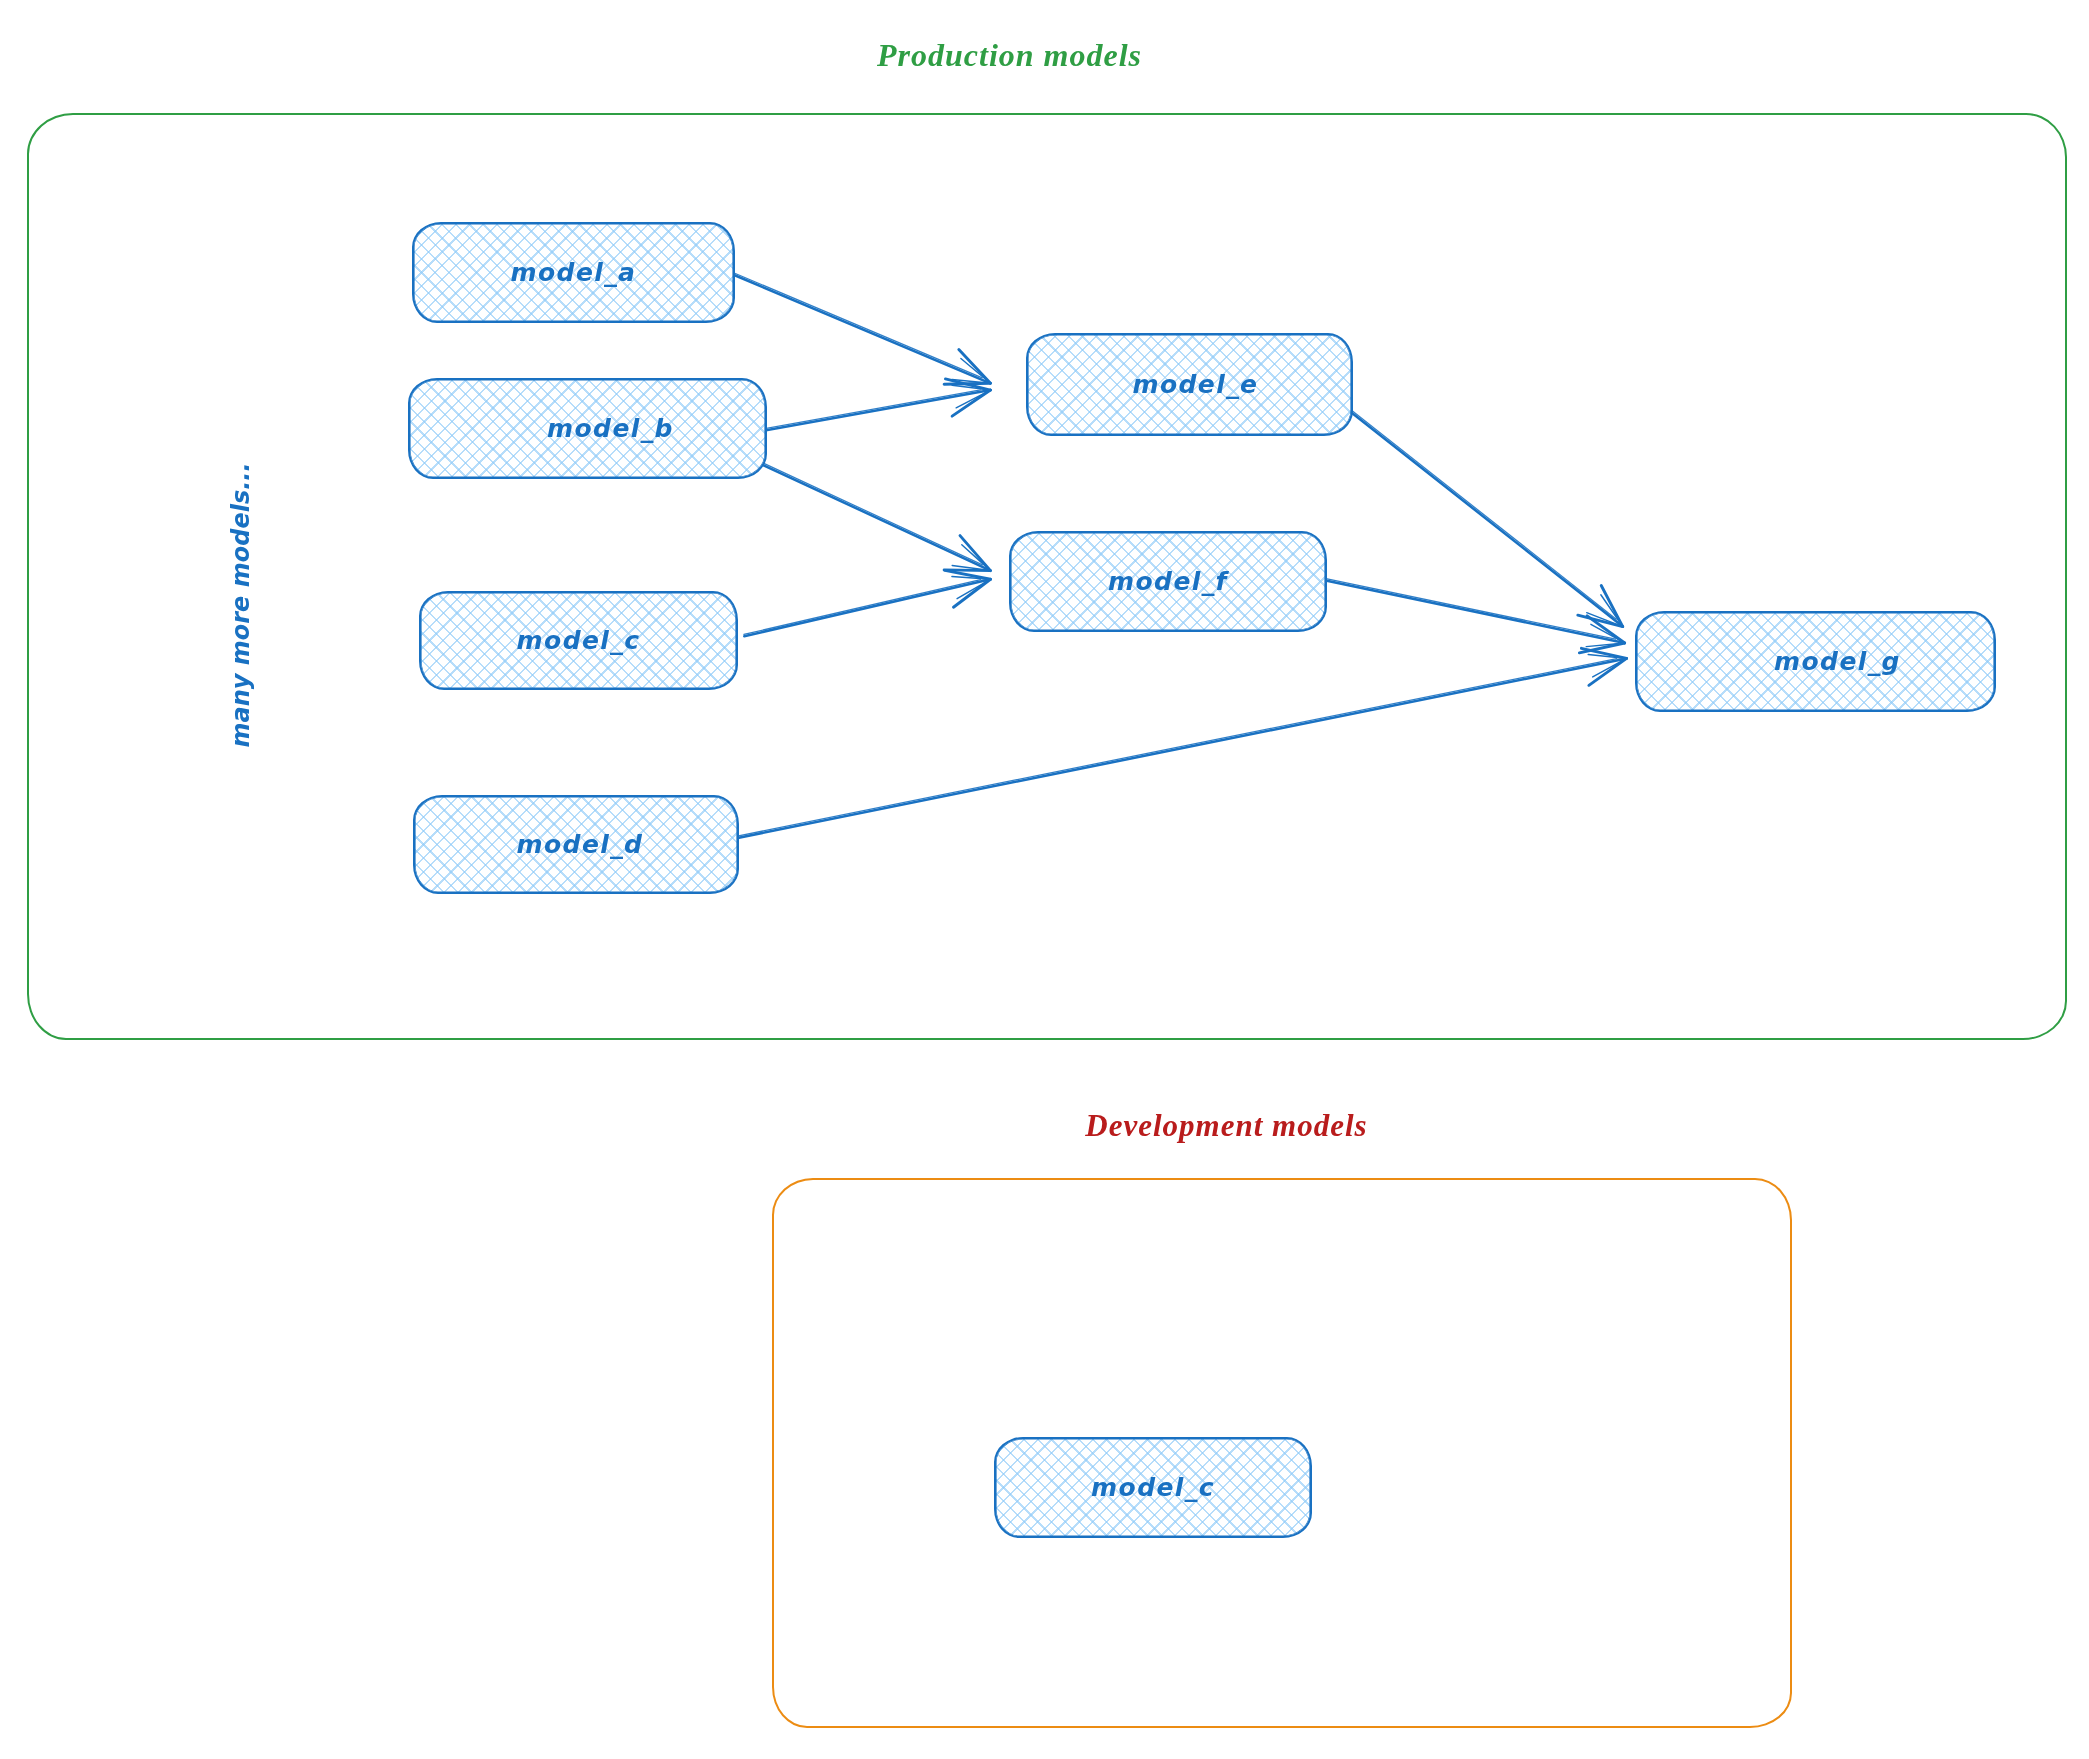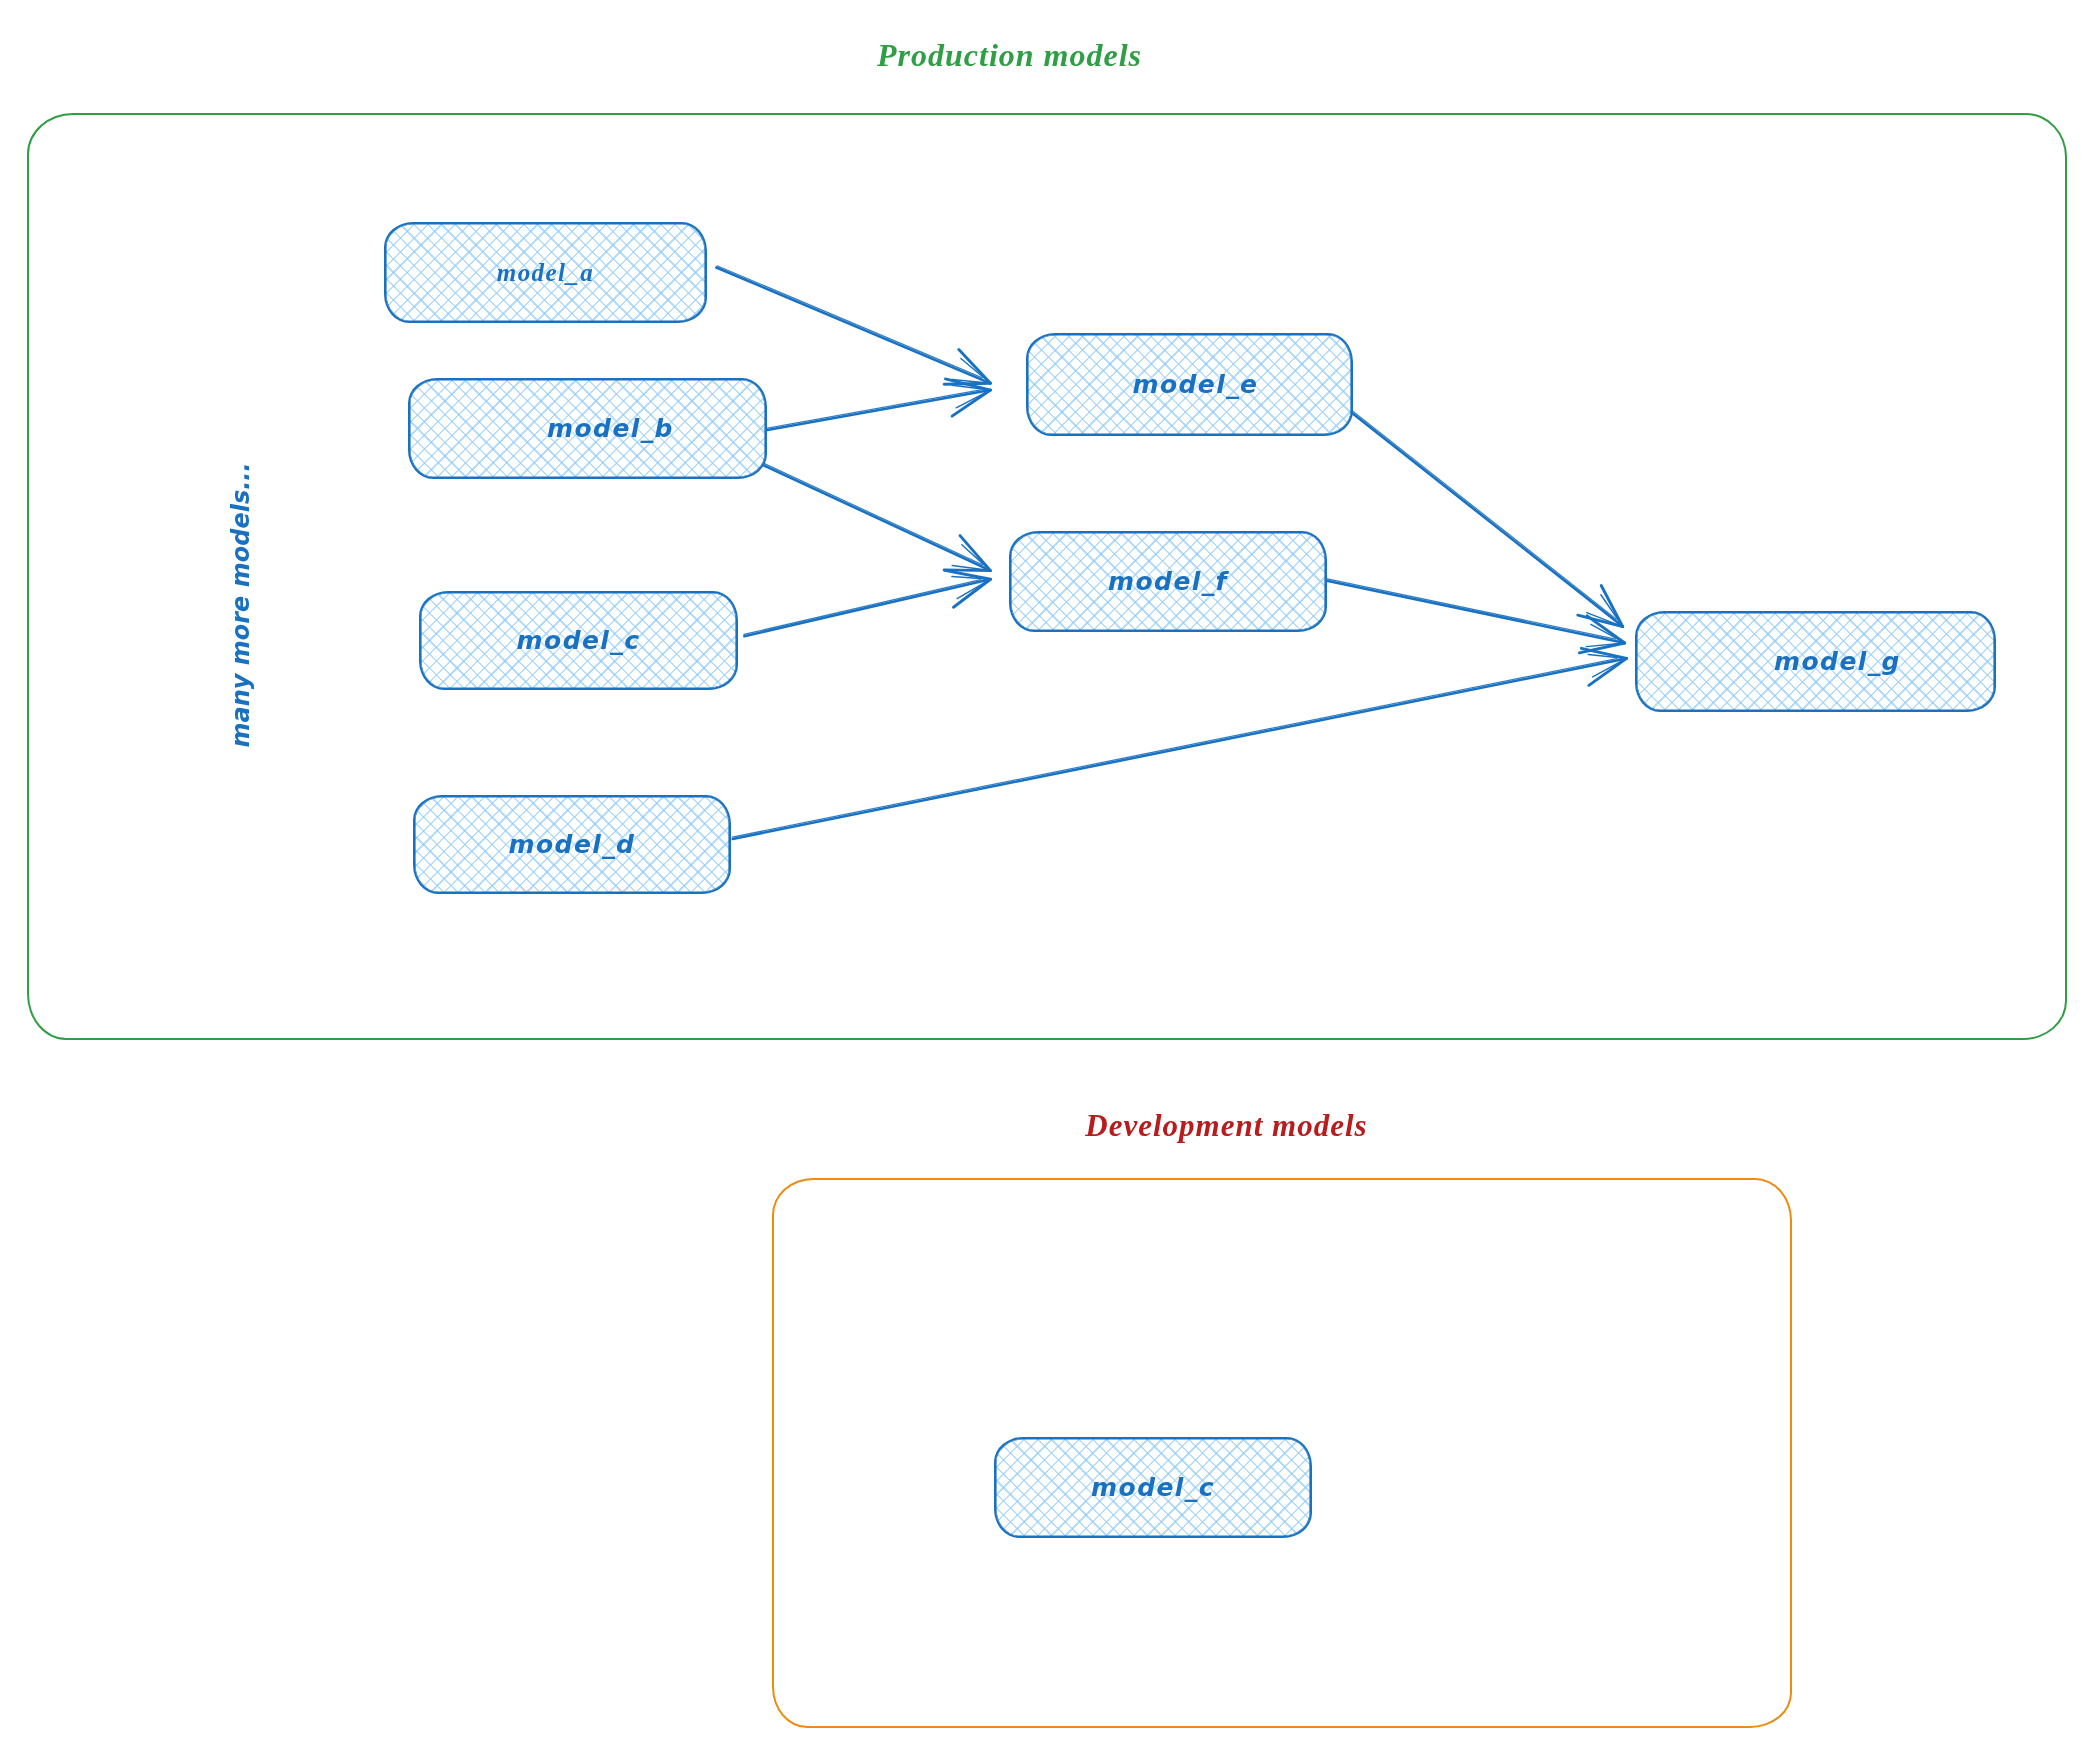--- a/index.html
+++ b/index.html
@@ -86,24 +86,24 @@
   }
   .node-label {
     color: #1971c2;
     font-size: 25px;
     font-style: italic;
     font-weight: 600;
     letter-spacing: 1.4px;
     text-shadow: 0 0 7.7px rgba(255,255,255,0.9);
   }
 
-  .node-a  { left: 384px;  top: 222px;  width: 319px; height: 97px; font-family: Liberation Serif, serif; }
+  .node-a  { left: 412px;  top: 222px;  width: 319px; height: 97px; }
   .node-b  { left: 408px;  top: 378px;  width: 309px; height: 97px; padding-left: 46px; }
   .node-c  { left: 419px;  top: 591px;  width: 315px; height: 95px;  }
-  .node-d  { left: 413px;  top: 795px;  width: 314px; height: 95px;  }
+  .node-d  { left: 413px;  top: 795px;  width: 314px; height: 95px; padding-left: 8px;  }
   .node-e  { left: 1026px; top: 333px;  width: 311px; height: 99px; padding-left: 12px; }
   .node-f  { left: 1009px; top: 531px;  width: 314px; height: 97px; }
   .node-g  { left: 1635px; top: 611px;  width: 313px; height: 97px; padding-left: 44px; }
   .node-c2 { left: 994px; top: 1437px; width: 314px; height: 97px; }
 
   
   .edges-layer {
     position: absolute;
     left: 0; top: 0;
     width: 2089px;

